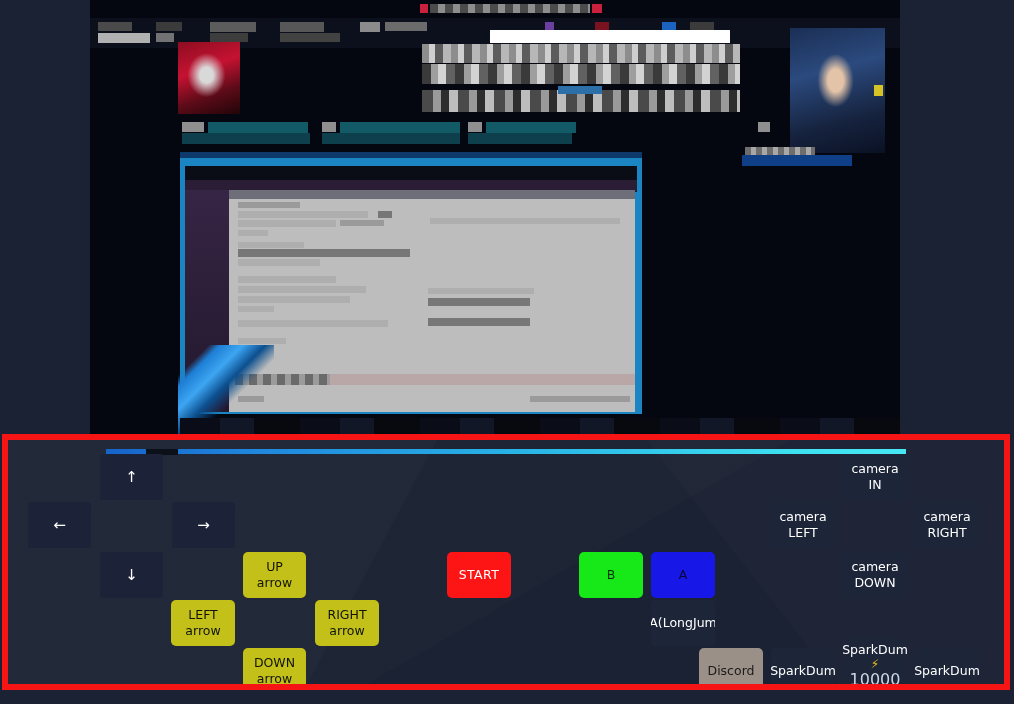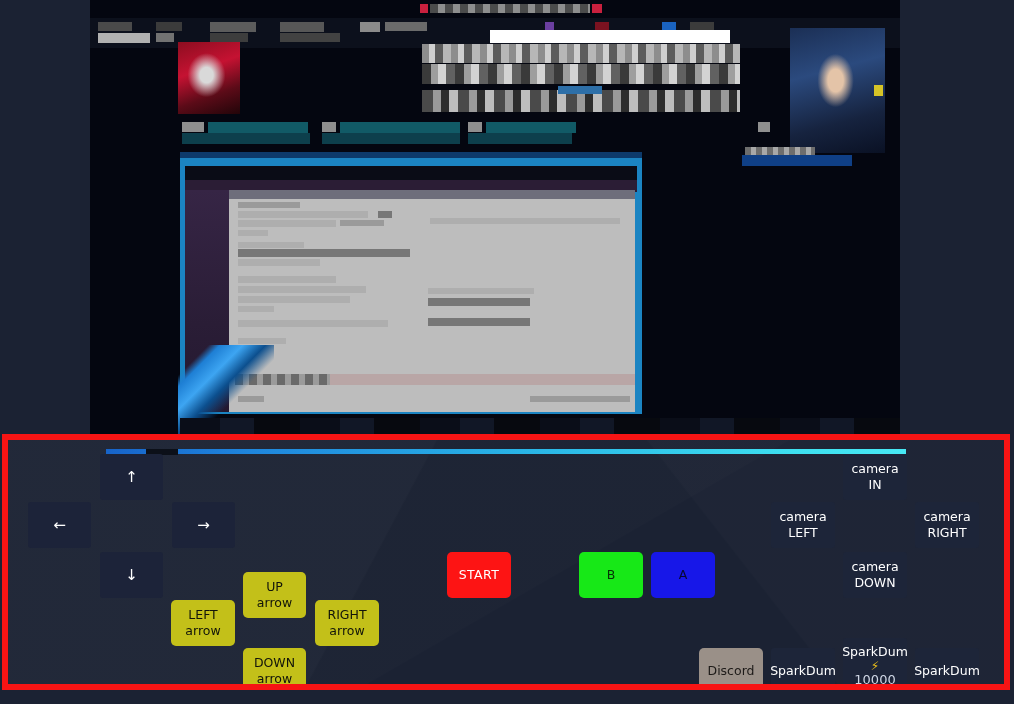--- a/index.html
+++ b/index.html
@@ -140,21 +140,21 @@
     user-select: none;
   }
   .btn.dark { background: #1d2539; color: #ffffff; }
   .btn.arrow-key { background: #1c2339; color: #ffffff; font-size: 15px; }
   .btn.yellow { background: #c3c019; color: #12140a; border-radius: 5px; }
   .btn.start { background: #fd1414; color: #ffffff; border-radius: 5px; letter-spacing: .4px; }
   .btn.green { background: #17e817; color: #063106; border-radius: 5px; }
   .btn.blue  { background: #1717e8; color: #070730; border-radius: 5px; }
   .btn.discord { background: #9a9088; color: #1d1a18; border-radius: 5px; }
   .btn .l1, .btn .l2 { display: block; }
-  .btn .amt { font-size: 13px; color: #cfd6e4; }
+  .btn .amt { font-size: 16px; color: #cfd6e4; }
   .btn .bolt { font-size: 12px; line-height: 1; color: #f5c518; }
 </style>
 </head>
 <body>
 
 <div id="root">
 
   <div id="stream-area">
     <div id="stream-inner">
 
@@ -252,21 +252,21 @@
       <div class="btn arrow-key" style="left:20px;  top:62px;  width:63px; height:46px;">
         <span class="l1">←</span>
       </div>
       <div class="btn arrow-key" style="left:164px; top:62px;  width:63px; height:46px;">
         <span class="l1">→</span>
       </div>
       <div class="btn arrow-key" style="left:92px;  top:112px; width:63px; height:46px;">
         <span class="l1">↓</span>
       </div>
 
-      <div class="btn yellow" style="left:235px; top:112px; width:63px; height:46px;margin-top:20px;">
+      <div class="btn yellow" style="left:235px; top:112px; width:63px; height:46px;">
         <span class="l1">UP</span>
         <span class="l2">arrow</span>
       </div>
       <div class="btn yellow" style="left:163px; top:160px; width:64px; height:46px;">
         <span class="l1">LEFT</span>
         <span class="l2">arrow</span>
       </div>
       <div class="btn yellow" style="left:307px; top:160px; width:64px; height:46px;">
         <span class="l1">RIGHT</span>
         <span class="l2">arrow</span>
@@ -277,20 +277,23 @@
       </div>
 
       <div class="btn start" style="left:439px; top:112px; width:64px; height:46px;">
         <span class="l1">START</span>
       </div>
       <div class="btn green" style="left:571px; top:112px; width:64px; height:46px;">
         <span class="l1">B</span>
       </div>
       <div class="btn blue" style="left:643px; top:112px; width:64px; height:46px;">
         <span class="l1">A</span>
+      </div>
+      <div class="btn dark" style="left:643px; top:160px; width:64px; height:46px;">
+        <span class="l1">A(LongJum</span>
       </div>
 
       <div class="btn dark" style="left:835px; top:14px;  width:64px; height:46px;">
         <span class="l1">camera</span>
         <span class="l2">IN</span>
       </div>
       <div class="btn dark" style="left:763px; top:62px;  width:64px; height:46px;">
         <span class="l1">camera</span>
         <span class="l2">LEFT</span>
       </div>

